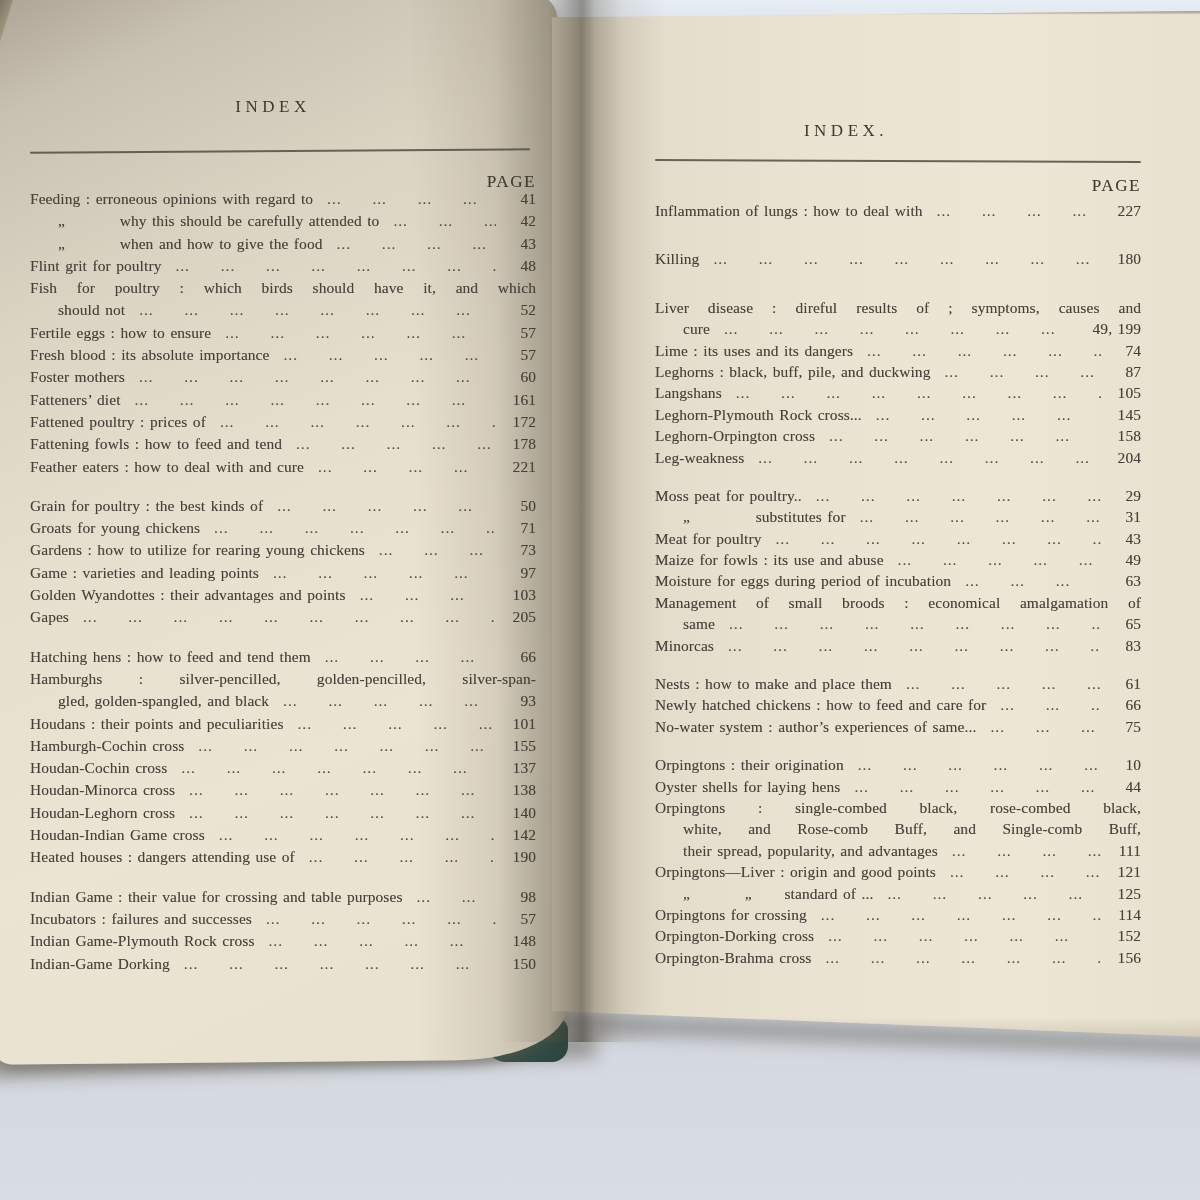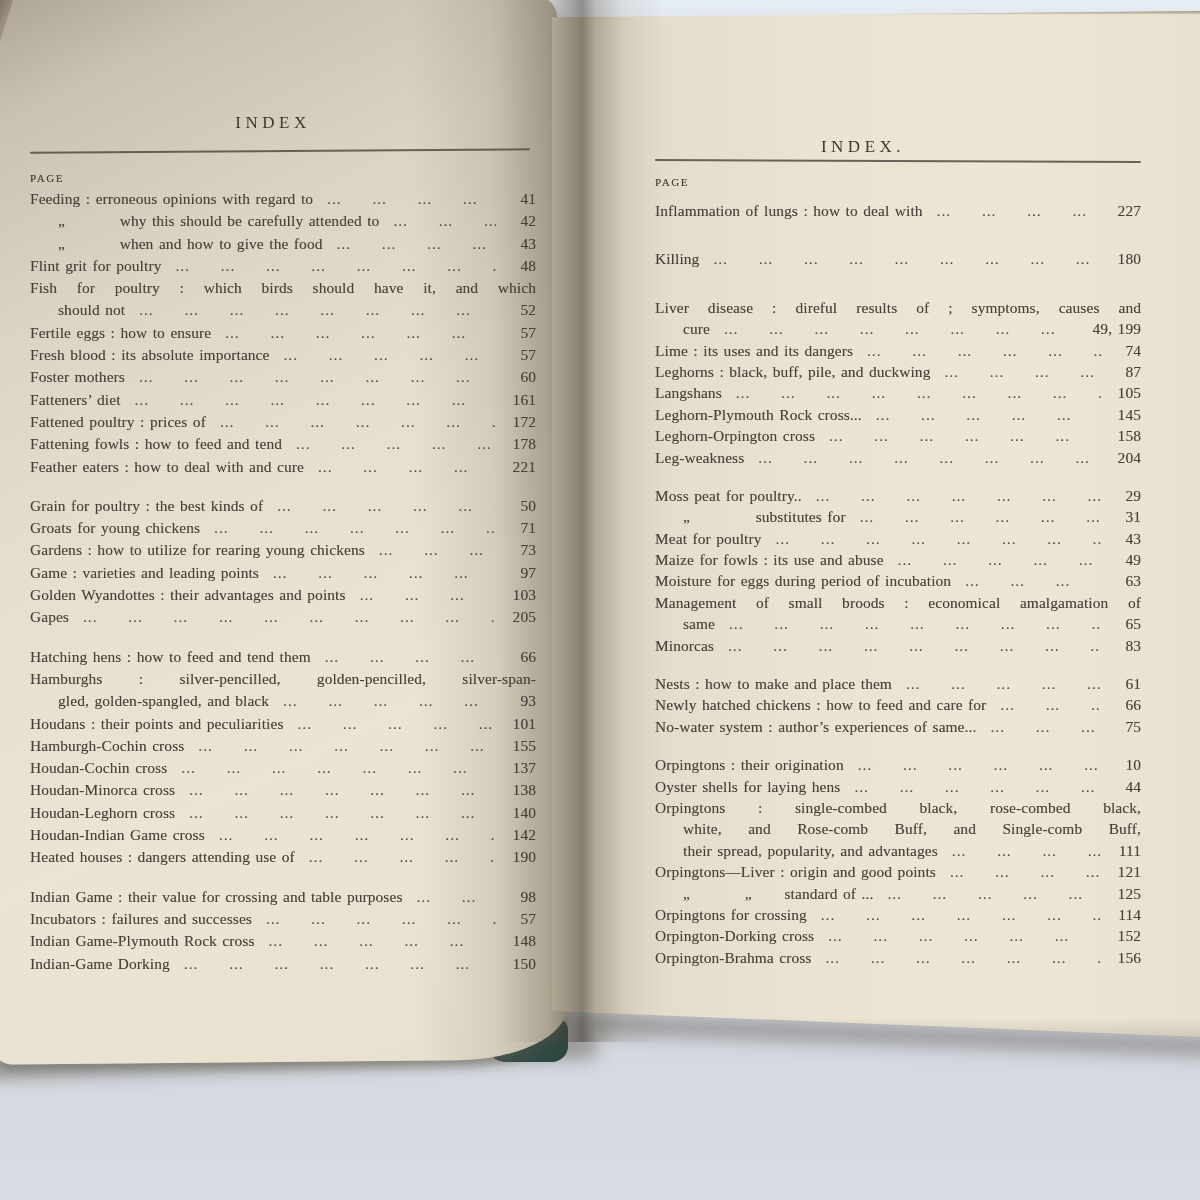--- a/index.html
+++ b/index.html
@@ -31,31 +31,31 @@
          clip-path:polygon(0 0.6%,100% 0,100% 99.4%,0 96.9%);
          box-shadow:0 5px 9px rgba(90,85,70,.4);}
   .page-right::before{content:"";position:absolute;top:0;left:0;right:0;height:4px;
          background:linear-gradient(180deg,#9d9483 0%,#c9c1af 60%,#f2ecdd 100%);}
   .page-right::after{content:"";position:absolute;bottom:0;left:0;right:0;height:26px;
          background:linear-gradient(180deg,rgba(0,0,0,0) 0%,rgba(150,142,120,.25) 70%,#a89f8b 100%);}
   .gutter{position:absolute;left:498px;top:0;width:168px;height:1042px;z-index:4;pointer-events:none;
          background:linear-gradient(90deg,rgba(96,87,68,0) 0%,rgba(96,87,68,.18) 30%,rgba(72,64,48,.42) 44%,rgba(52,46,34,.5) 50%,rgba(84,76,58,.30) 58%,rgba(120,111,92,.12) 74%,rgba(120,111,92,0) 100%);}
   
   .print{position:absolute;z-index:5;color:#45413a;}
-  .heading{font-size:17px;letter-spacing:4.5px;text-align:center;color:#3c382f;margin-top:16px;}
+  .heading{font-size:17px;letter-spacing:4.5px;text-align:center;color:#3c382f;}
   .hl{left:30px;top:97px;width:506px;transform:translateX(-10px);}
-  .hr{left:686px;top:121px;width:486px;transform:translateX(-66px);}
+  .hr{left:669px;top:121px;width:486px;transform:translateX(-66px);}
   .rule{position:absolute;z-index:5;height:2px;background:#514c43;opacity:.85;border-radius:2px;}
   .rule-l{left:30px;top:150px;width:500px;transform:rotate(-.4deg);}
   .rule-r{left:655px;top:160px;width:486px;transform:rotate(.25deg);}
   .block{position:absolute;z-index:5;font-size:15.3px;letter-spacing:.15px;word-spacing:1.5px;
          color:#45413a;text-shadow:.3px .3px .35px rgba(62,56,44,.35);}
   .block-l{left:30px;top:172px;width:506px;}
   .block-r{left:655px;top:176px;width:486px;}
-  .pagelab{font-size:11px;letter-spacing:1.6px;height:18px;color:#3f3b33;}
+  .pagelab{font-size:17px;letter-spacing:1.6px;text-align:right;height:18px;color:#3f3b33;}
   .block-r .pagelab{margin-bottom:8px;}
   .row{display:flex;align-items:baseline;height:22.3px;white-space:nowrap;}
   .block-r .row{height:21.4px;}
   .row.ind{padding-left:28px;}
   .row.g1{margin-top:17px;}
   .row.g2{margin-top:27px;}
   .row.wide{white-space:normal;}
   .row.wide .t{flex:1;text-align:justify;text-align-last:justify;}
   .lead{flex:1;overflow:hidden;white-space:nowrap;padding-left:14px;opacity:.9;}
   .lead::before{content:"... ... ... ... ... ... ... ... ... ... ... ... ... ...";word-spacing:26px;letter-spacing:1px;}

